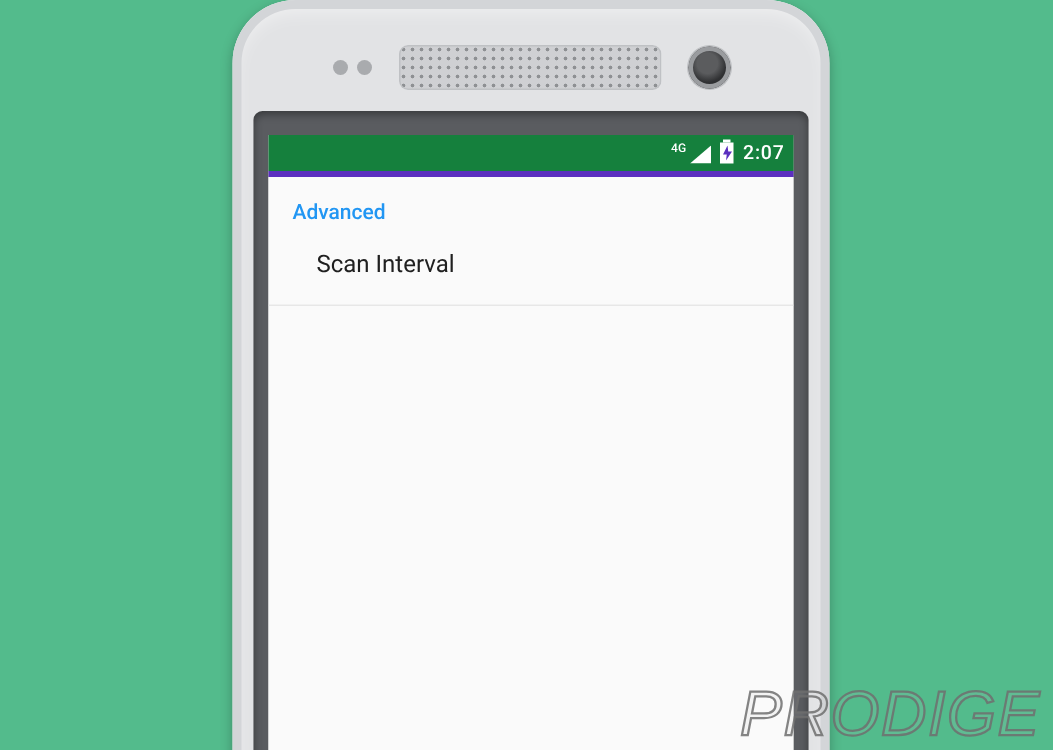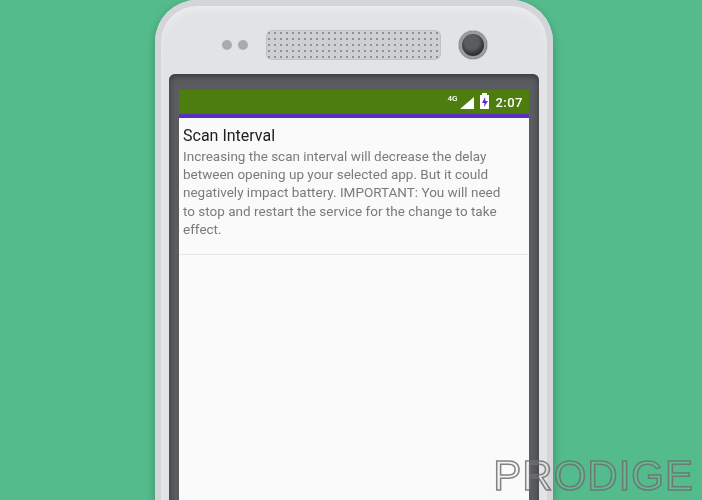--- a/index.html
+++ b/index.html
@@ -60,21 +60,21 @@
   .screen {
     position: absolute;
     top: 16px; left: 10px; right: 10px; bottom: 0;
     background: #fafafa;
     display: flex;
     flex-direction: column;
     box-shadow: 0 1px 3px rgba(0,0,0,0.3) inset;
   }
   .statusbar {
     height: 24px;
-    background: #4d7c0f;
+    background: #15803d;
     display: flex;
     align-items: center;
     justify-content: flex-end;
     padding: 0 6px;
     gap: 6px;
     color: #fff;
     font-size: 12px;
     font-weight: 500;
   }
   .sig-4g {
@@ -108,21 +108,21 @@
     background: #fafafa;
     overflow: hidden;
   }
   .section-header {
     color: #2196F3;
     font-size: 14px;
     font-weight: 500;
     padding: 16px 16px 8px 16px;
   }
   .pref {
-    padding: 8px 16px 16px 4px;
+    padding: 8px 16px 16px 32px;
     border-bottom: 1px solid #e7e7e7;
   }
   .pref-title {
     color: #202020;
     font-size: 16px;
     font-weight: 400;
     margin-bottom: 2px;
   }
   .pref-summary {
     color: #7b7b7b;
@@ -138,20 +138,21 @@
     text-align: right;
     font-family: Impact, "Arial Black", sans-serif;
     color: rgba(255,255,255,0.0);
     user-select: none;
     pointer-events: none;
     line-height: 0.85;
   }
   .watermark .line1 {
     font-size: 42px;
     letter-spacing: 1px;
+    font-style: italic;
     -webkit-text-stroke: 1.5px rgba(110,110,110,0.85);
     color: rgba(200,200,200,0.12);
   }
   .watermark .line2 {
     font-size: 20px;
     letter-spacing: 2px;
     font-style: italic;
     -webkit-text-stroke: 1px rgba(110,110,110,0.85);
     color: rgba(200,200,200,0.12);
     margin-top: 2px;
@@ -186,24 +187,24 @@
                 <polygon points="3,0 0,6 2.5,6 2,10 6,4 3.5,4" fill="#5b2fbf"></polygon>
               </svg>
           </span>
         </div>
         <span class="clock">2:07</span>
       </div>
 
       <div class="appbar"></div>
 
       <div class="content">
+        <div class="section-header">Advanced</div>
 
         <div class="pref">
           <div class="pref-title">Scan Interval</div>
-          <div class="pref-summary">Increasing the scan interval will decrease the delay between opening up your selected app. But it could negatively impact battery. IMPORTANT: You will need to stop and restart the service for the change to take effect.</div>
         </div>
       </div>
 
     </div>
   </div>
 </div>
 
 <div class="watermark">
   <div class="line1">PRODIGE</div>
 </div>

